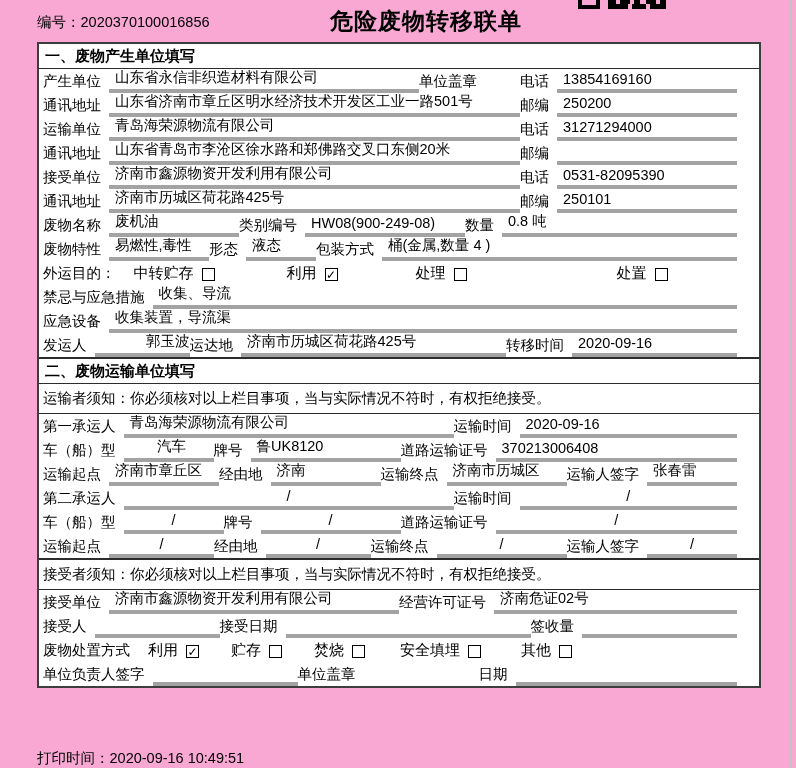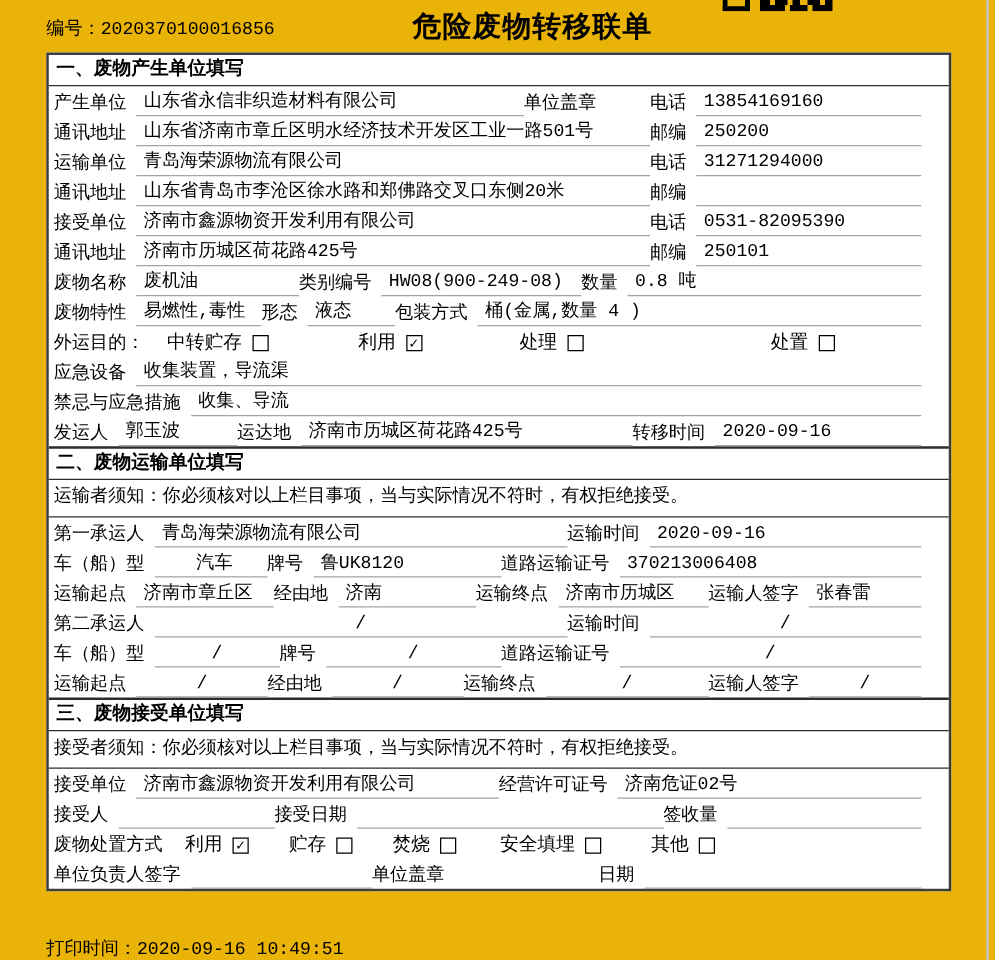--- a/index.html
+++ b/index.html
@@ -1,30 +1,30 @@
 <!DOCTYPE html>
 <html><head>
 <meta charset="utf-8">
 <style>
   html,body{margin:0;padding:0;background:#fff;}
-  .page{position:relative;width:796px;height:768px;background:#eab308;overflow:hidden;
-        font-family:Liberation Mono, monospace;color:#000;}
+  .page{position:relative;width:796px;height:768px;background:#f9a8d4;overflow:hidden;
+        font-family:Liberation Sans, sans-serif;color:#000;}
   .serial{position:absolute;left:37px;top:13px;font-size:14.5px;white-space:nowrap;}
   .title{position:absolute;left:330px;top:6px;font-size:23px;font-weight:bold;letter-spacing:1px;white-space:nowrap;}
   .qr{position:absolute;left:578px;top:0;}
   .edge{position:absolute;left:789px;top:0;width:2px;height:768px;background:#c4c4c4;}
   .ftable{position:absolute;left:37px;top:42px;width:720px;border:2px solid #3d3d3d;background:#fff;}
   .section{}
   .section + .section{border-top:2px solid #2c2c2c;}
   .sec-h{font-weight:bold;font-size:15px;padding:3px 6px 4px 6px;border-bottom:1.6px solid #2c2c2c;line-height:17px;}
   .notice{font-size:14.5px;padding:5px 6px 6px 4px;border-bottom:1.6px solid #2c2c2c;line-height:18px;}
   .frow{display:flex;align-items:flex-end;height:24px;padding:0 22px 0 4px;}
   .lbl{white-space:nowrap;font-size:14.5px;padding-bottom:2px;margin-right:8px;flex:0 0 auto;}
   .txt{white-space:nowrap;font-size:15px;padding-bottom:2px;margin-left:10px;flex:0 0 auto;}
-  .field{border-bottom:1px solid #a3a3a3;font-size:14.5px;padding:0 0 2px 6px;white-space:nowrap;
+  .field{border-bottom:4px solid #a3a3a3;font-size:14.5px;padding:0 0 2px 6px;white-space:nowrap;
          overflow:hidden;flex:0 0 auto;box-sizing:border-box;margin-top:24px;}
   .field.grow{flex:1 1 0;}
   .field.center{text-align:center;padding-left:0;}
   .cb{width:13px;height:13px;border:1.2px solid #000;box-sizing:border-box;margin:0 0 4px 8px;
       display:flex;align-items:center;justify-content:center;font-size:12px;line-height:10px;flex:0 0 auto;}
   .spacer{flex:0 0 auto;}
   .spacer.grow{flex:1 1 0;}
   .print{position:absolute;left:37px;top:749px;font-size:14.5px;white-space:nowrap;}
 </style>
 </head>
@@ -117,30 +117,30 @@
           <span class="txt">利用</span>
           <span class="cb">✓</span>
           <span class="spacer" style="width: 68px;"></span>
           <span class="txt">处理</span>
           <span class="cb"></span>
           <span class="spacer" style="width: 140px;"></span>
           <span class="txt">处置</span>
           <span class="cb"></span>
         </div>
         <div class="frow">
+          <span class="lbl">禁忌与应急措施</span>
+          <span class="field grow">收集、导流</span>
+        </div>
+        <div class="frow">
           <span class="lbl">应急设备</span>
           <span class="field grow">收集装置，导流渠</span>
         </div>
         <div class="frow">
-          <span class="lbl">禁忌与应急措施</span>
-          <span class="field grow">收集、导流</span>
-        </div>
-        <div class="frow">
           <span class="lbl">发运人</span>
-          <span class="field" style="width: 95px;">郭玉波</span>
+          <span class="field" style="width: 95px; text-align: right;">郭玉波</span>
           <span class="lbl">运达地</span>
           <span class="field" style="width: 265px;">济南市历城区荷花路425号</span>
           <span class="lbl">转移时间</span>
           <span class="field grow">2020-09-16</span>
         </div>
       </div>
       <div class="section">
         <div class="sec-h">二、废物运输单位填写</div>
         <div class="notice">运输者须知：你必须核对以上栏目事项，当与实际情况不符时，有权拒绝接受。</div>
         <div class="frow">
@@ -186,21 +186,20 @@
           <span class="field center" style="width: 105px;">/</span>
           <span class="lbl">经由地</span>
           <span class="field center" style="width: 105px;">/</span>
           <span class="lbl">运输终点</span>
           <span class="field center" style="width: 130px;">/</span>
           <span class="lbl">运输人签字</span>
           <span class="field grow center">/</span>
         </div>
       </div>
       <div class="section">
-        <div class="sec-h">三、废物接受单位填写</div>
         <div class="notice">接受者须知：你必须核对以上栏目事项，当与实际情况不符时，有权拒绝接受。</div>
         <div class="frow">
           <span class="lbl">接受单位</span>
           <span class="field" style="width: 290px;">济南市鑫源物资开发利用有限公司</span>
           <span class="lbl">经营许可证号</span>
           <span class="field grow">济南危证02号</span>
         </div>
         <div class="frow">
           <span class="lbl">接受人</span>
           <span class="field" style="width: 125px;"></span>

